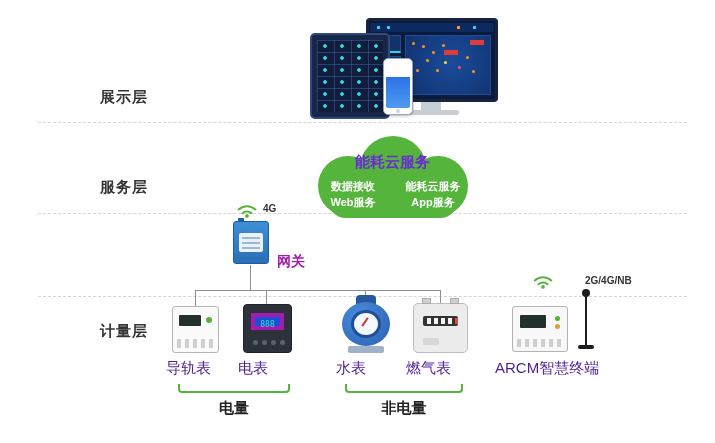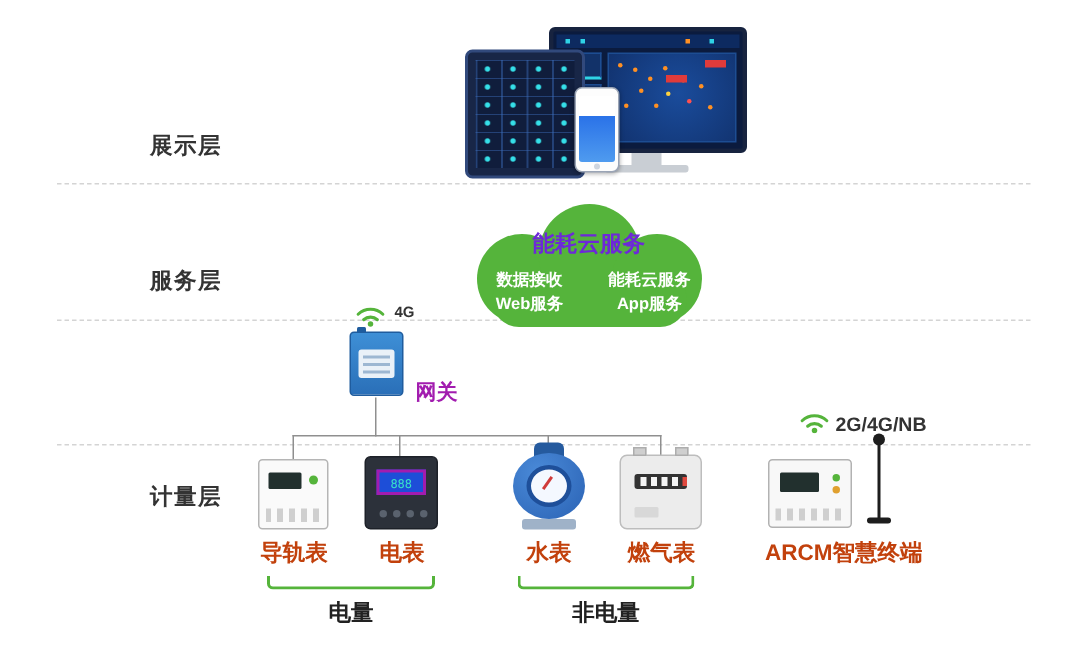--- a/index.html
+++ b/index.html
@@ -44,30 +44,30 @@
   
   .gateway-device { position: absolute; left: 233px; top: 221px; width: 36px; height: 43px; background: linear-gradient(#3e8fd6, #2a6fb8); border: 1px solid #1f5c9e; border-radius: 3px; }
   .gateway-device .panel { position: absolute; left: 5px; top: 11px; right: 5px; height: 19px; background: #eaf1f8; border-radius: 2px; }
   .gateway-device .panel i { position: absolute; left: 3px; top: 4px; width: 18px; height: 2px; background: #9db7d2; box-shadow: 0 5px #9db7d2, 0 10px #9db7d2; }
   .gateway-device .nub { position: absolute; left: 4px; top: -4px; width: 6px; height: 4px; background: #1f5c9e; border-radius: 1px 1px 0 0; }
   .gateway-label { position: absolute; left: 277px; top: 253px; font-size: 14px; font-weight: 700; color: #a21caf; }
 
   
   .wifi { position: absolute; width: 22px; height: 17px; }
   .wireless-text { position: absolute; font-size: 10px; font-weight: 700; color: #333; }
-  .wireless-text.small { font-size: 13px; }
+  .wireless-text.small { font-size: 10px; margin-left: 28px; }
 
   
   .rail-meter { position: absolute; left: 172px; top: 306px; width: 47px; height: 47px; background: #fafafa; border: 1px solid #b5b5b5; border-radius: 3px; }
   .rail-meter .lcd { position: absolute; left: 6px; top: 8px; width: 22px; height: 11px; background: #22302e; border-radius: 1px; }
   .rail-meter .led { position: absolute; right: 6px; top: 10px; width: 6px; height: 6px; border-radius: 50%; background: #55b43b; }
   .rail-meter .terms { position: absolute; left: 4px; right: 4px; bottom: 4px; height: 9px; background: repeating-linear-gradient(90deg, #cfcfcf 0 4px, transparent 4px 8px); }
 
   .panel-meter { position: absolute; left: 243px; top: 304px; width: 49px; height: 49px; background: #2c313a; border: 1px solid #1d2128; border-radius: 4px; }
-  .panel-meter .lcd { position: absolute; left: 7px; top: 8px; right: 7px; height: 17px; background: #1d4ed8; border: 2px solid #a21caf; color: #38e0c8; font-size: 8px; line-height: 15px; text-align: center; font-family: "DejaVu Sans Mono", monospace; }
+  .panel-meter .lcd { position: absolute; left: 7px; top: 8px; right: 7px; height: 17px; background: #1d4ed8; border: 4px solid #a21caf; color: #38e0c8; font-size: 8px; line-height: 15px; text-align: center; font-family: "DejaVu Sans Mono", monospace; }
   .panel-meter .btns { position: absolute; left: 9px; bottom: 7px; width: 5px; height: 5px; border-radius: 50%; background: #5a626e; box-shadow: 9px 0 #5a626e, 18px 0 #5a626e, 27px 0 #5a626e; }
 
   .water-meter { position: absolute; left: 340px; top: 295px; width: 52px; height: 58px; }
   .water-meter .cap { position: absolute; left: 16px; top: 0; width: 20px; height: 10px; background: #255a9e; border-radius: 4px 4px 0 0; }
   .water-meter .body { position: absolute; left: 2px; top: 7px; width: 48px; height: 44px; border-radius: 50%; background: radial-gradient(circle at 35% 30%, #4a8ad8, #2a62b4); }
   .water-meter .dial { position: absolute; left: 11px; top: 15px; width: 30px; height: 28px; border-radius: 50%; background: #f4f8ff; border: 3px solid #1e4f9a; }
   .water-meter .needle { position: absolute; left: 24px; top: 22px; width: 2px; height: 10px; background: #d03b3b; transform: rotate(35deg); }
   .water-meter .pipe { position: absolute; left: 8px; bottom: 0; width: 36px; height: 7px; background: #9fb2c8; border-radius: 2px; }
 
   .gas-meter { position: absolute; left: 413px; top: 303px; width: 55px; height: 50px; background: #ececec; border: 1px solid #bdbdbd; border-radius: 5px; }
@@ -79,21 +79,21 @@
 
   .arcm-device { position: absolute; left: 512px; top: 306px; width: 56px; height: 46px; background: #f8f8f8; border: 1px solid #b2b2b2; border-radius: 3px; }
   .arcm-device .lcd { position: absolute; left: 7px; top: 8px; width: 26px; height: 13px; background: #22302e; border-radius: 1px; }
   .arcm-device .led { position: absolute; right: 7px; top: 9px; width: 5px; height: 5px; border-radius: 50%; background: #55b43b; box-shadow: 0 8px #e0a02f; }
   .arcm-device .terms { position: absolute; left: 4px; right: 4px; bottom: 4px; height: 8px; background: repeating-linear-gradient(90deg, #cfcfcf 0 4px, transparent 4px 8px); }
   .antenna-rod { position: absolute; left: 585px; top: 296px; width: 2px; height: 50px; background: #1d1d1d; }
   .antenna-tip { position: absolute; left: 582px; top: 289px; width: 8px; height: 8px; border-radius: 50%; background: #1d1d1d; }
   .antenna-base { position: absolute; left: 578px; top: 345px; width: 16px; height: 4px; border-radius: 2px; background: #1d1d1d; }
 
   
-  .device-label { position: absolute; top: 359px; font-size: 15px; font-weight: 700; color: #c2410c; text-align: center; }
+  .device-label { position: absolute; top: 359px; font-size: 15px; font-weight: 400; color: #4c1d95; text-align: left; }
 
   
   .bracket { position: absolute; top: 384px; height: 9px; border-left: 2px solid #55b43b; border-right: 2px solid #55b43b; border-bottom: 2px solid #55b43b; border-radius: 0 0 4px 4px; }
   .group-label { position: absolute; top: 399px; width: 100px; text-align: center; font-size: 15px; font-weight: 700; color: #222; }
 </style>
 </head>
 <body>
 
 <div class="canvas">
 

